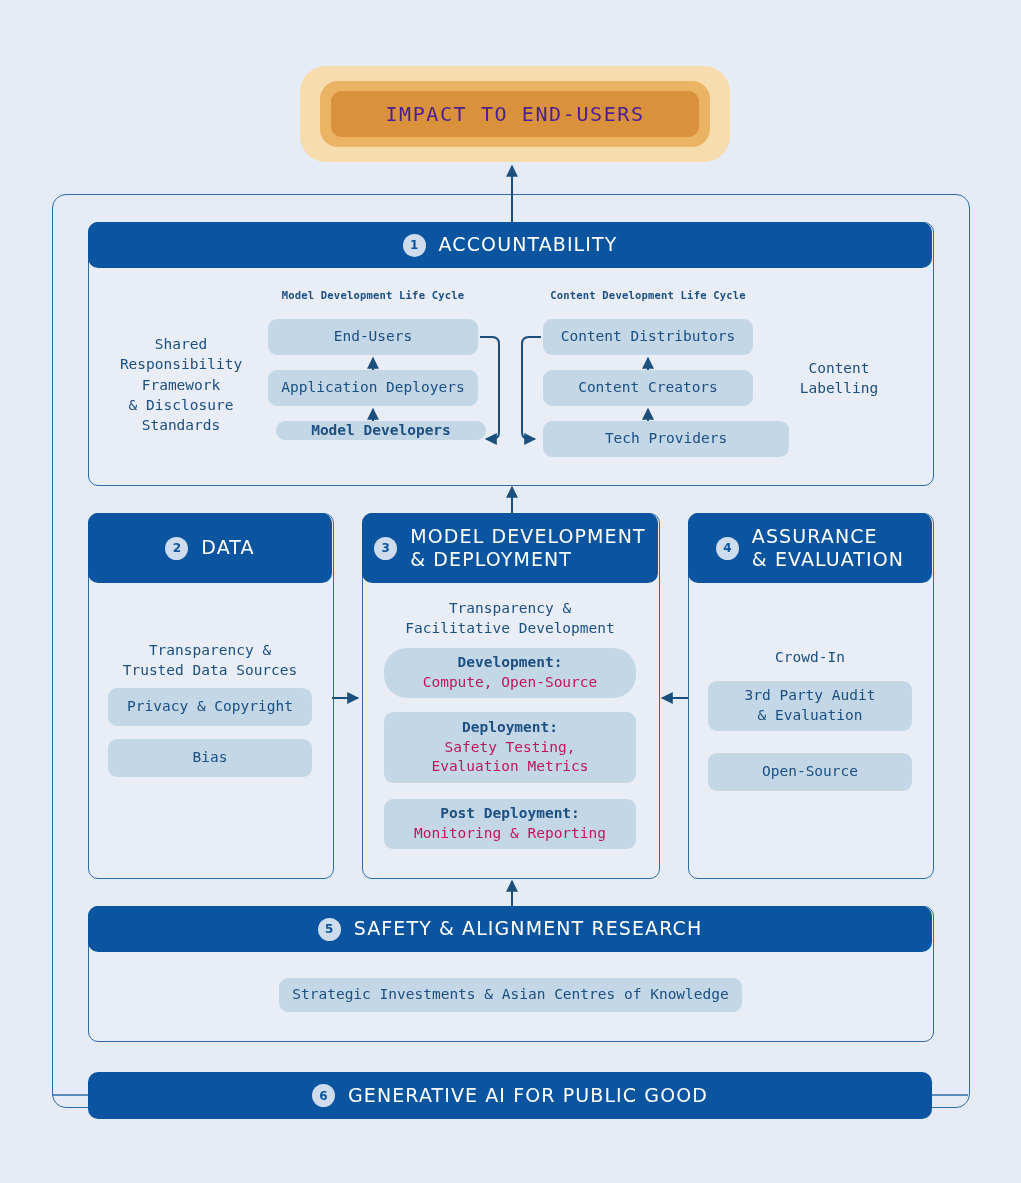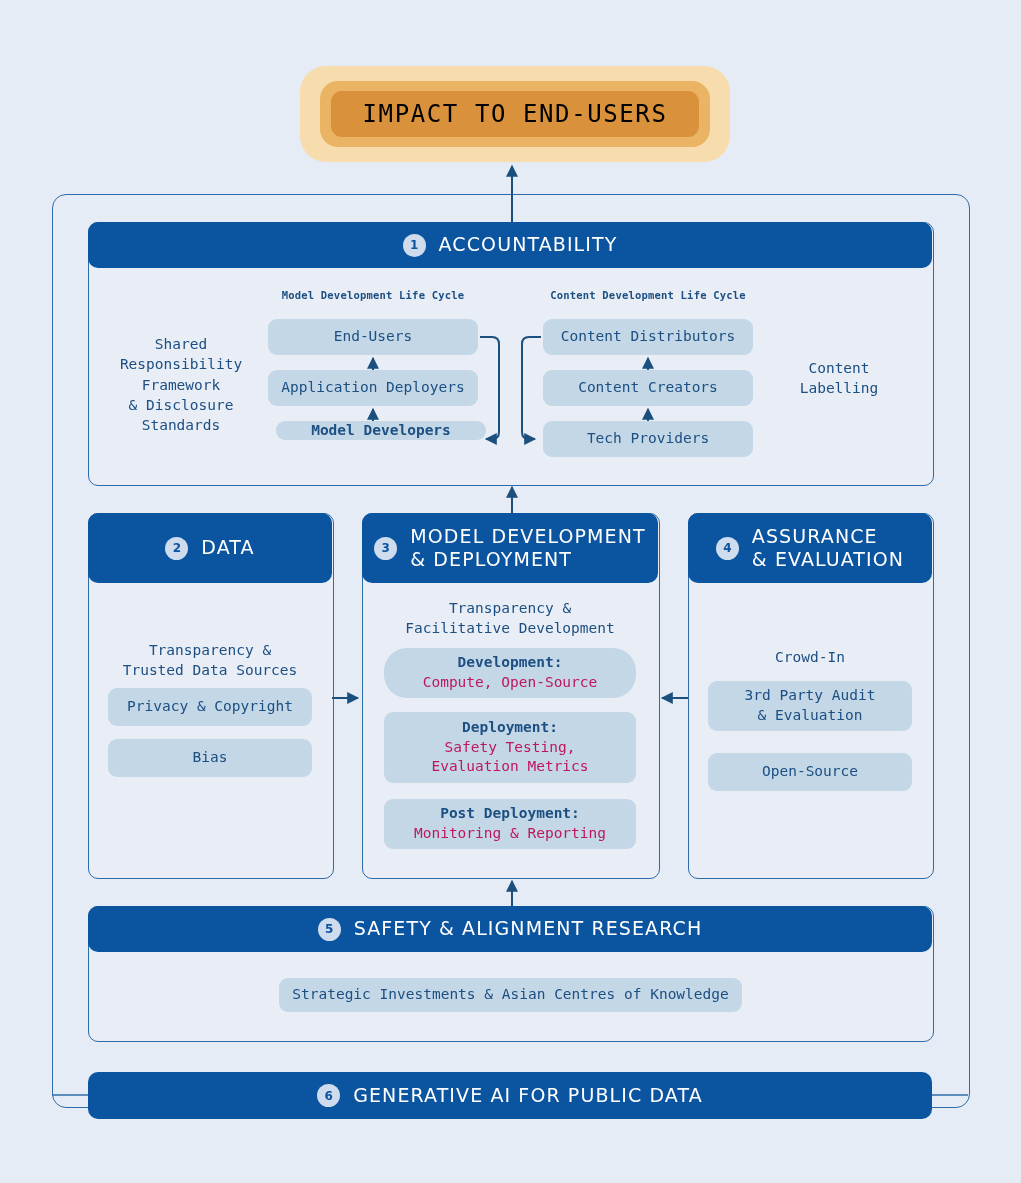--- a/index.html
+++ b/index.html
@@ -21,21 +21,21 @@
   }
   .impact-mid{
     width:390px;height:66px;background:#eab464;border-radius:18px;
     display:flex;align-items:center;justify-content:center;
   }
   .impact-inner{
     width:368px;height:46px;background:#d9913b;border-radius:11px;
     display:flex;align-items:center;justify-content:center;
   }
   .impact-inner span{
-    color:#000000;font-size:24px;letter-spacing:1.6px;font-weight:400;
+    color:#4c1d95;font-size:20px;letter-spacing:1.6px;font-weight:400;
     font-family:"DejaVu Sans Mono","Liberation Mono",monospace;
   }
 
   
   .frame{
     position:absolute;left:52px;top:194px;width:916px;height:912px;
     border:1.4px solid #2d6ca8;border-radius:14px;background:transparent;
   }
 
   
@@ -113,21 +113,21 @@
 Standards</div>
   <div class="plain cap" style="left:768px;top:358px;width:142px;white-space:pre-line;">Content
 Labelling</div>
 
   <div class="chip" style="position:absolute;left:268px;top:319px;width:210px;height:36px;">End-Users</div>
   <div class="chip" style="position:absolute;left:268px;top:370px;width:210px;height:36px;">Application Deployers</div>
   <div class="chip" style="position:absolute;left:276px;top:421px;width:210px;height:19px;font-weight:bold;">Model Developers</div>
 
   <div class="chip" style="position:absolute;left:543px;top:319px;width:210px;height:36px;">Content Distributors</div>
   <div class="chip" style="position:absolute;left:543px;top:370px;width:210px;height:36px;">Content Creators</div>
-  <div class="chip" style="position:absolute;left:543px;top:421px;width:210px;height:36px;">Tech Providers</div>
+  <div class="chip" style="position:absolute;left:543px;top:421px;width:246px;height:36px;">Tech Providers</div>
 
   <div class="panel" style="left:88px;top:513px;width:244px;height:364px;"></div>
   <div class="band" style="left:88px;top:513px;width:244px;height:70px;">
     <div class="badge">2</div>
     <div class="title">DATA</div>
   </div>
   <div class="plain cap" style="left:98px;top:640px;width:224px;white-space:pre-line;">Transparency &amp;
 Trusted Data Sources</div>
   <div class="chip" style="position:absolute;left:108px;top:688px;width:204px;height:38px;">Privacy &amp; Copyright</div>
   <div class="chip" style="position:absolute;left:108px;top:739px;width:204px;height:38px;">Bias</div>
@@ -170,21 +170,21 @@
 
   <div class="panel" style="left:88px;top:906px;width:844px;height:134px;"></div>
   <div class="band" style="left:88px;top:906px;width:844px;height:46px;">
     <div class="badge">5</div>
     <div class="title">SAFETY &amp; ALIGNMENT RESEARCH</div>
   </div>
   <div class="chip" style="position:absolute;left:279px;top:978px;width:463px;height:34px;">Strategic Investments &amp; Asian Centres of Knowledge</div>
 
   <div class="band" style="left:88px;top:1072px;width:844px;height:47px;">
     <div class="badge">6</div>
-    <div class="title">GENERATIVE AI FOR PUBLIC DATA</div>
+    <div class="title">GENERATIVE AI FOR PUBLIC GOOD</div>
   </div>
 
   <svg class="wires" viewBox="0 0 1021 1183">
     <defs>
       <marker id="ar" markerWidth="7" markerHeight="7" refX="5.4" refY="3" orient="auto" markerUnits="strokeWidth">
         <path d="M0,0 L6,3 L0,6 z" fill="#1b4f7e"></path>
       </marker>
     </defs>
     <g stroke="#1b4f7e" stroke-width="2" fill="none" marker-end="url(#ar)">
 

